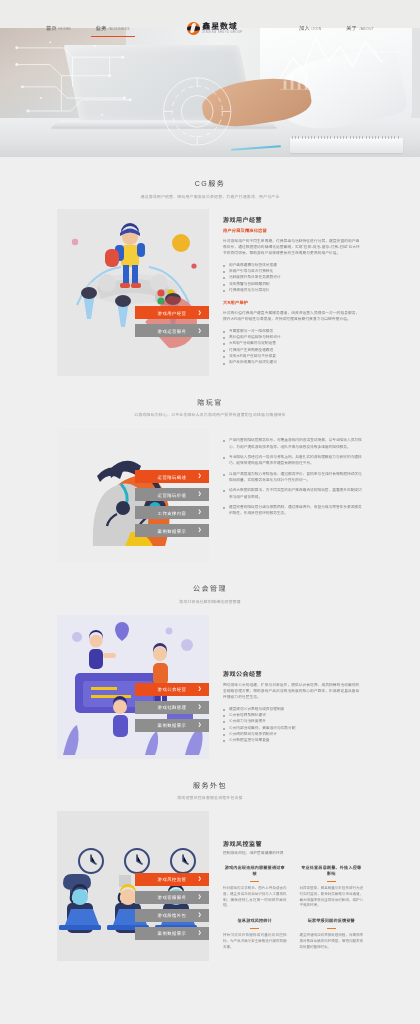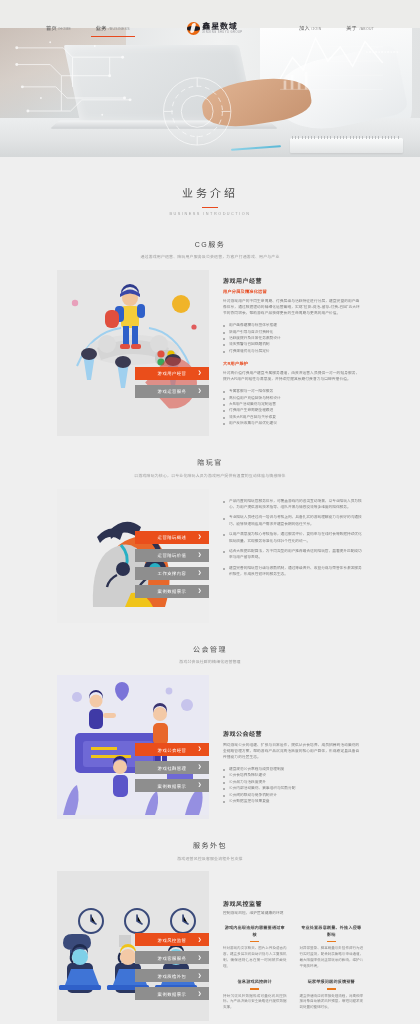--- a/index.html
+++ b/index.html
@@ -227,25 +227,20 @@
       <g fill="#ffffff" opacity=".5">
         <rect x="6" y="56" width="3" height="10"></rect>
           <rect x="14" y="50" width="3" height="16"></rect>
         <rect x="22" y="58" width="3" height="8"></rect>
           <rect x="30" y="46" width="3" height="20"></rect>
       </g>
     </svg>
     <div class="binary">10101010101</div>
   </div>
 
-  <div class="page-title">
-    <h1>业务介绍</h1>
-    <div class="title-rule"></div>
-    <div class="en">BUSINESS INTRODUCTION</div>
-  </div>
 
   <div class="sec-head">
     <h2>CG服务</h2>
     <div class="sub">通过游戏用户运营、陪玩用户服务及公会运营，为客户打通游戏、用户与产业</div>
   </div>
 
   <div class="block">
     <div class="block-art art-a">
       <svg viewBox="0 0 152 140" width="152" height="140">
         <circle cx="18" cy="33" r="3.2" fill="#e8a0bb"></circle>

